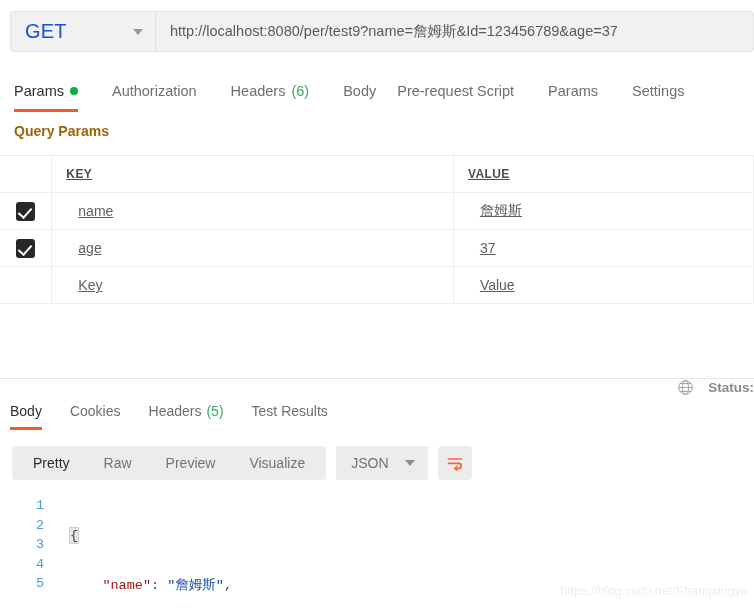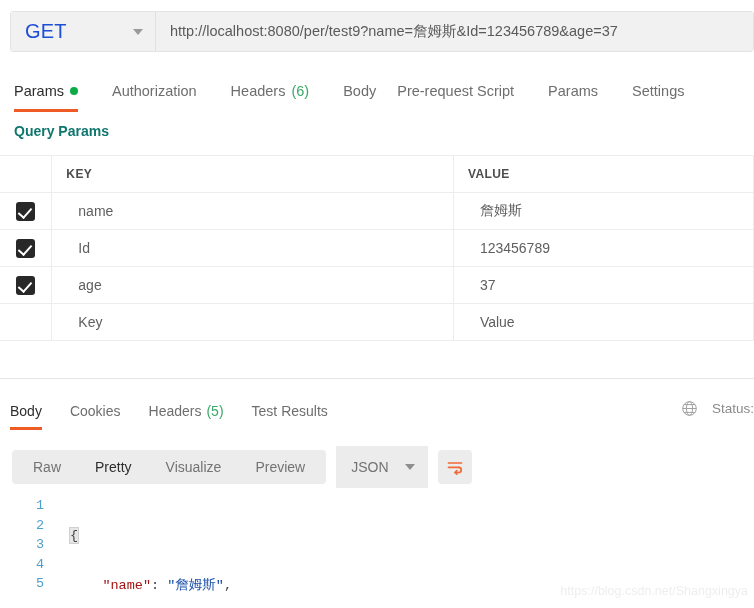--- a/index.html
+++ b/index.html
@@ -70,34 +70,35 @@
   }
   .dot-green {
     width: 8px; height: 8px; border-radius: 50%;
     background: #0cab45; display: inline-block;
   }
   .count-green { color: #3aa868; }
 
   
   .qp-title {
     position: absolute; left: 14px; top: 123px;
-    font-size: 14px; color: #0f766e; font-weight: bold;
+    font-size: 14px; color: #a16207; font-weight: bold;
   }
   .params-table {
     position: absolute; left: 0; top: 155px;
     width: 754px;
     border-collapse: collapse;
     table-layout: fixed;
   }
   .params-table th, .params-table td {
     border: 1px solid #ededed;
     border-left: none;
     height: 37px;
     text-align: left;
     vertical-align: middle;
+    text-decoration: underline;
   }
   .params-table tr > *:first-child { border-left: none; }
   .col-check { width: 48px; }
   .col-key   { width: 372px; }
   .col-value { width: 278px; }
   .params-table th {
     font-size: 12px;
     font-weight: bold;
     color: #4d4d4d;
     letter-spacing: .4px;
@@ -146,22 +147,22 @@
     display: flex; align-items: center; gap: 5px;
     font-size: 14px; color: #6e6e6e; cursor: pointer;
   }
   .res-tab.active { color: #2e2e2e; }
   .res-tab.active::after {
     content: ""; position: absolute;
     left: 0; right: 0; bottom: -4px; height: 3px;
     background: #ef5b25;
   }
   .res-right {
-    position: absolute; right: 0; top: 400px;
-    display: flex; align-items: center; gap: 14px;
+    position: absolute; right: 0; top: 379px;
+    display: flex; align-items: center; gap: 14px; font-weight: bold;
   }
   .globe { width: 17px; height: 17px; display: block; }
   .status-text { font-size: 13.5px; color: #8a8a8a; }
 
   
   .view-toolbar {
     position: absolute; left: 12px; top: 446px;
     display: flex; align-items: center; gap: 10px;
   }
   .seg-group {
@@ -175,21 +176,21 @@
     padding: 0 17px;
     height: 34px;
     display: flex; align-items: center;
     font-size: 14px; color: #737373;
     cursor: pointer;
   }
   .seg-btn.active { color: #2d2d2d; }
   .fmt-select {
     display: flex; align-items: center; gap: 16px;
     background: #ececec; border-radius: 0;
-    height: 42px; padding: 0 13px 0 15px;
+    height: 34px; padding: 0 13px 0 15px;
     font-size: 14px; color: #737373; cursor: pointer;
   }
   .caret-sm {
     width: 0; height: 0;
     border-left: 5px solid transparent;
     border-right: 5px solid transparent;
     border-top: 6px solid #8e8e8e;
   }
   .wrap-btn {
     width: 34px; height: 34px;
@@ -280,27 +281,20 @@
       <td class="col-check">
         <span class="cbx"></span>
       </td>
       <td class="col-key">name</td>
       <td class="col-value">詹姆斯</td>
     </tr>
     <tr>
       <td class="col-check">
         <span class="cbx"></span>
       </td>
-      <td class="col-key">Id</td>
-      <td class="col-value">123456789</td>
-    </tr>
-    <tr>
-      <td class="col-check">
-        <span class="cbx"></span>
-      </td>
       <td class="col-key">age</td>
       <td class="col-value">37</td>
     </tr>
     <tr>
       <td class="col-check">
         <span class="cbx empty"></span>
       </td>
       <td class="col-key cell-placeholder">Key</td>
       <td class="col-value cell-placeholder">Value</td>
     </tr>
@@ -333,24 +327,24 @@
       <line x1="2" y1="10" x2="18" y2="10"></line>
       <line x1="3.4" y1="5.4" x2="16.6" y2="5.4"></line>
       <line x1="3.4" y1="14.6" x2="16.6" y2="14.6"></line>
     </svg>
   </span>
   <span class="status-text">Status:</span>
 </div>
 
 <div class="view-toolbar">
   <div class="seg-group">
+    <div class="seg-btn active">Pretty</div>
     <div class="seg-btn">Raw</div>
-    <div class="seg-btn active">Pretty</div>
+    <div class="seg-btn">Preview</div>
     <div class="seg-btn">Visualize</div>
-    <div class="seg-btn">Preview</div>
   </div>
   <div class="fmt-select">
     <span>JSON</span>
     <span class="caret-sm"></span>
   </div>
   <div class="wrap-btn">
     <svg width="18" height="18" viewBox="0 0 18 18" fill="none" stroke="#f06a37" stroke-width="1.7" stroke-linecap="round">
       <line x1="2.5" y1="5" x2="15.5" y2="5"></line>
       <line x1="2.5" y1="9.3" x2="12.6" y2="9.3"></line>
       <path d="M12.6 9.3 a2.6 2.6 0 0 1 0 5.2 H9.4"></path>

